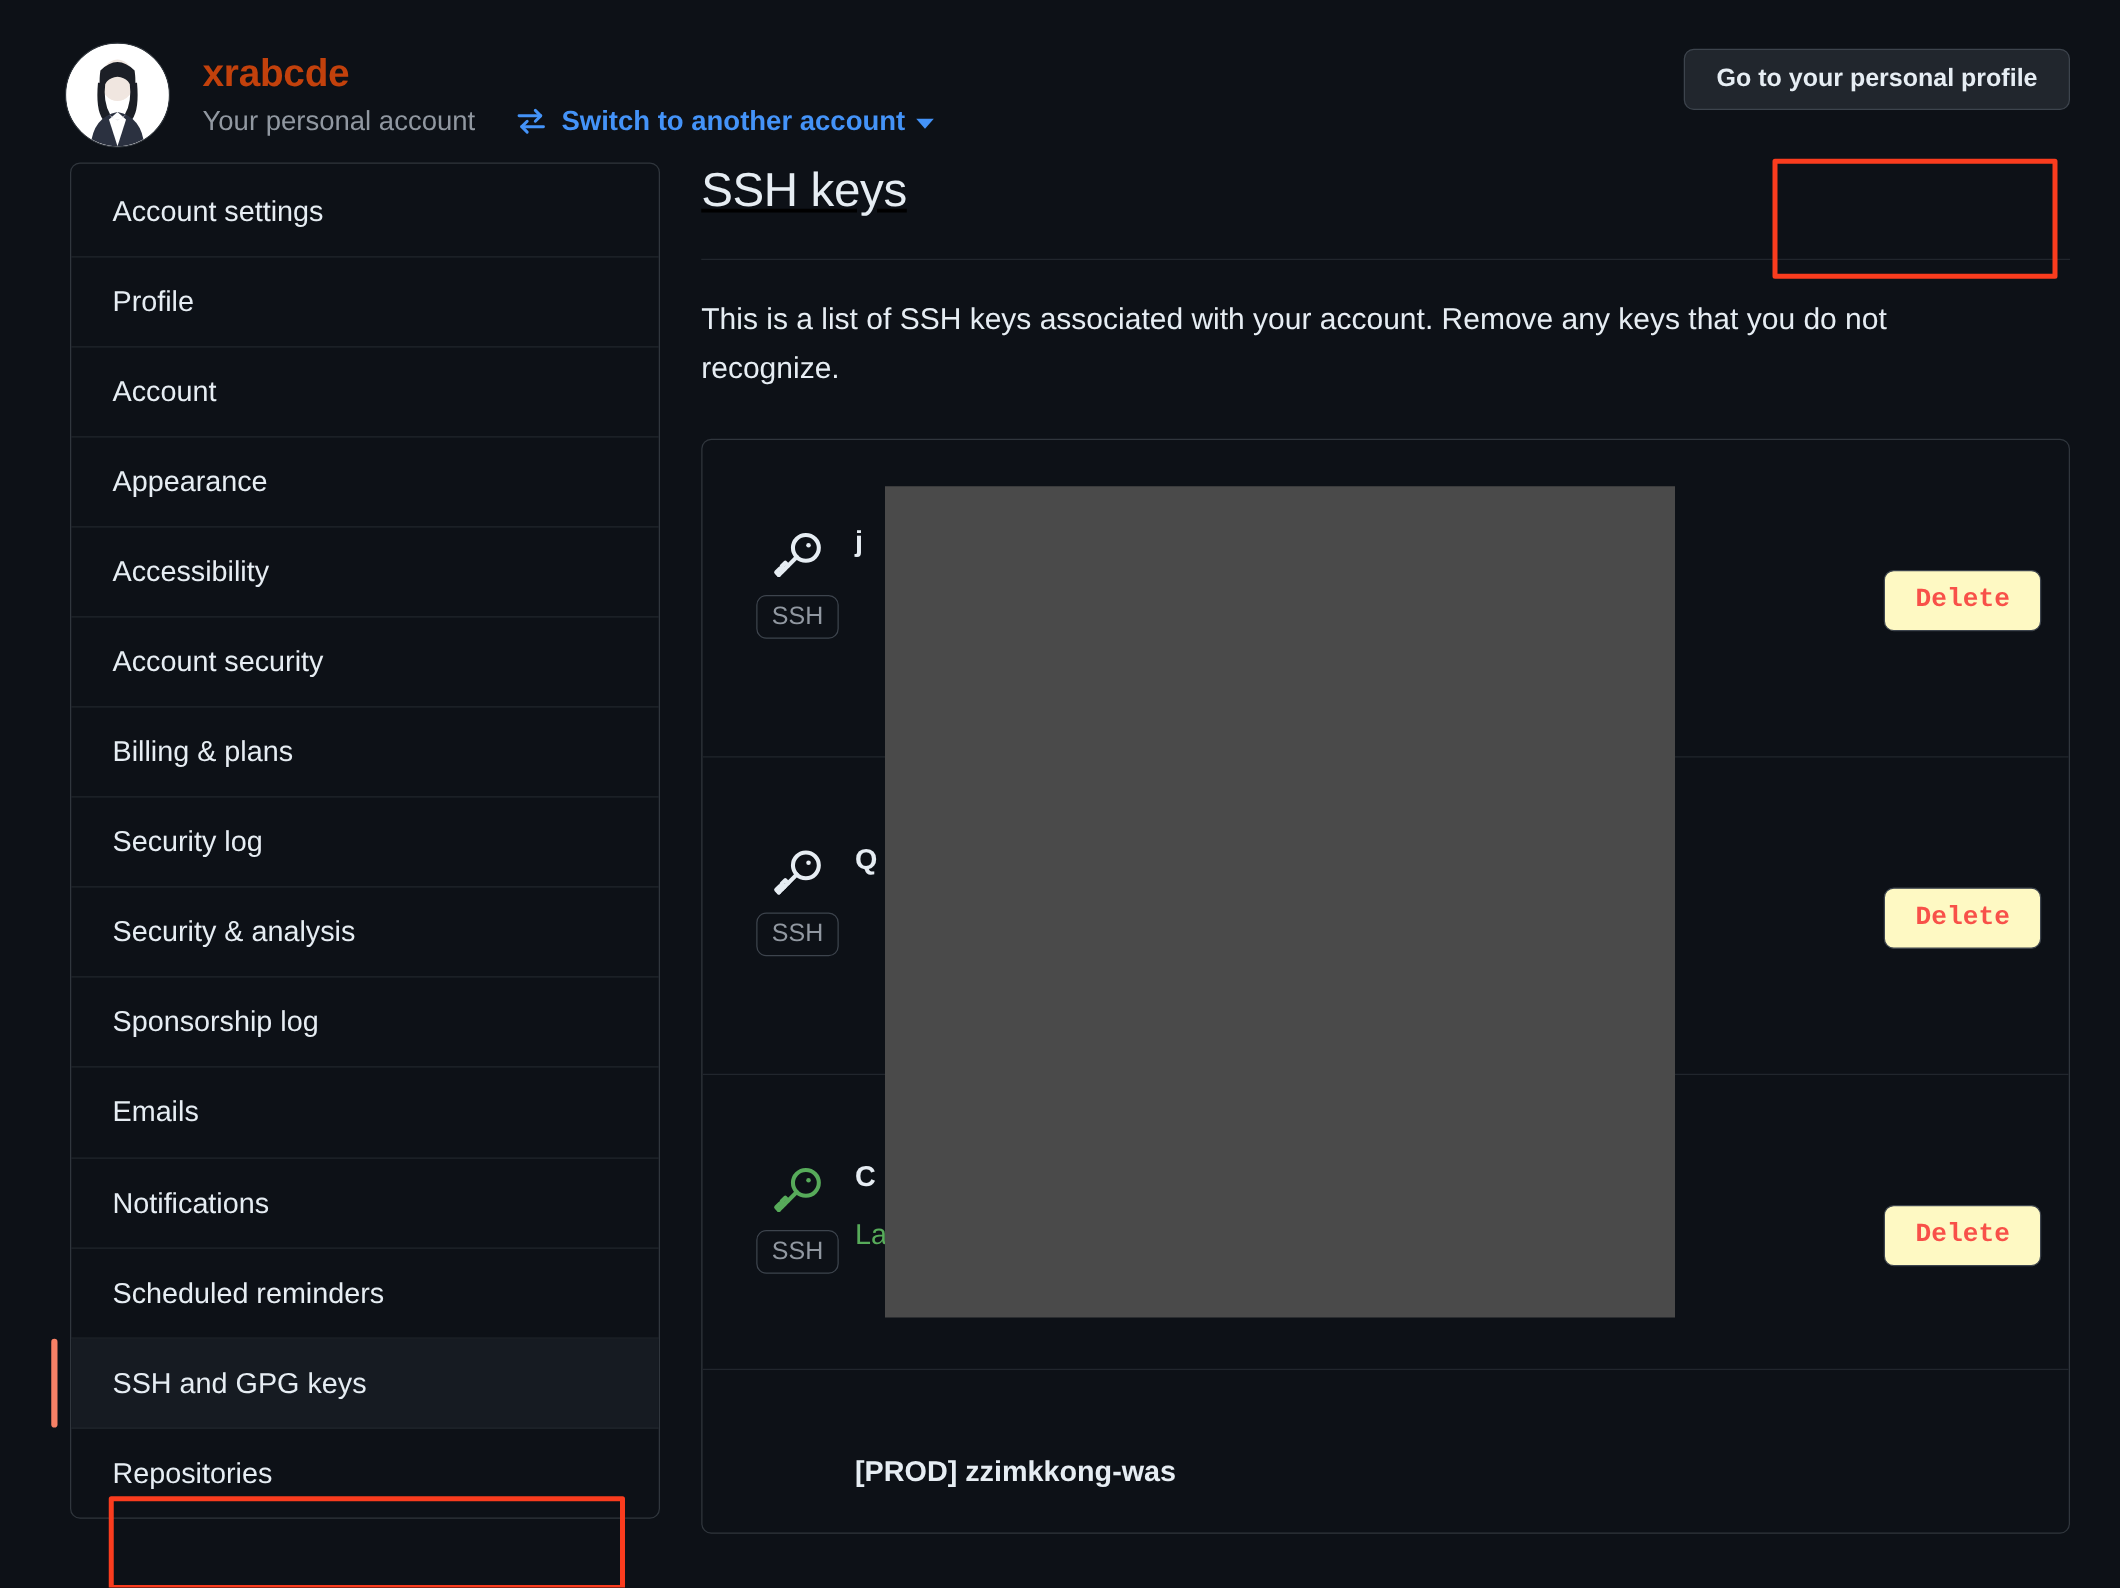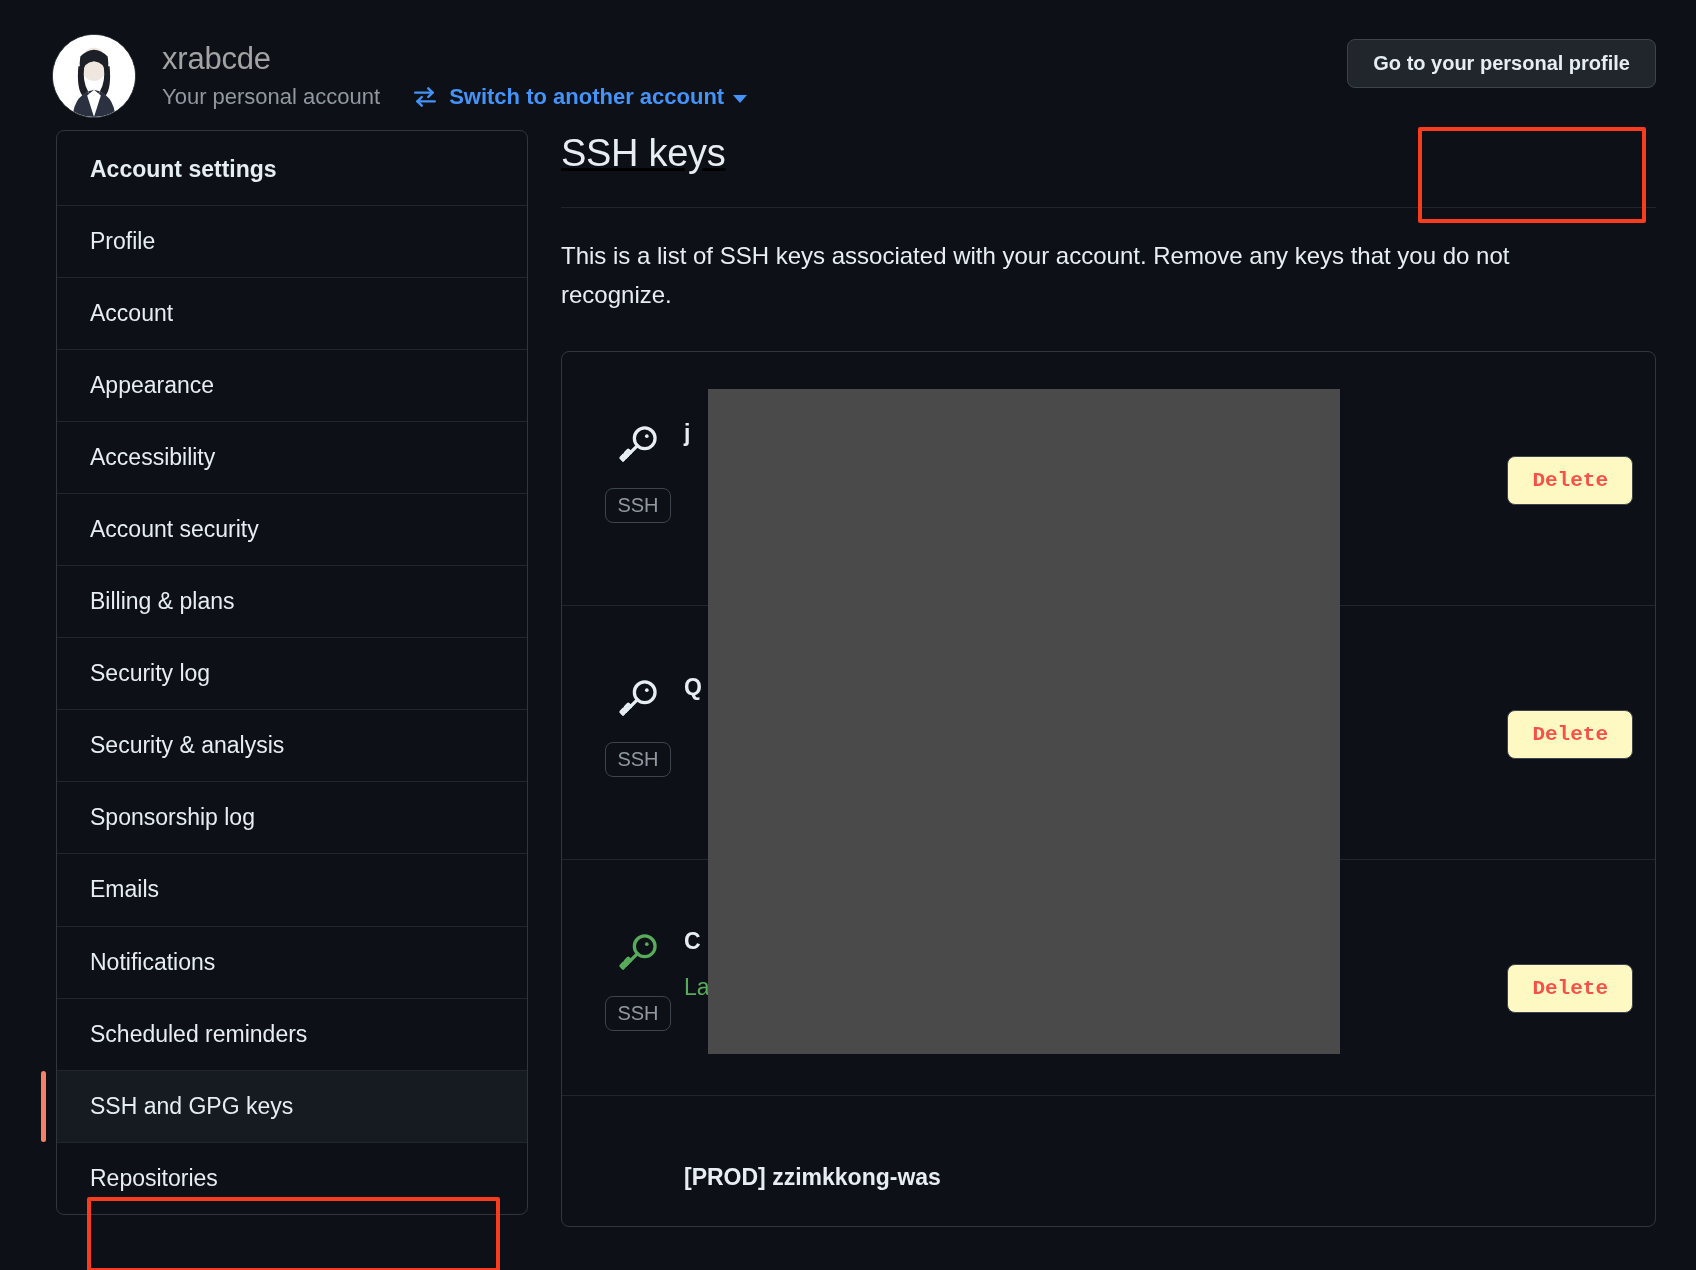--- a/index.html
+++ b/index.html
@@ -33,22 +33,22 @@
   .avatar svg { display: block; width: 100%; height: 100%; }
 
   .header-text {
     margin-left: 26px;
     display: flex;
     flex-direction: column;
     justify-content: center;
   }
   .account-name {
     font-size: 31px;
-    font-weight: normal;
-    color: #a3a3a3;
+    font-weight: bold;
+    color: #c2410c;
     line-height: 1.25;
     letter-spacing: -0.2px;
   }
   .account-sub-row {
     display: flex;
     align-items: center;
     margin-top: 4px;
   }
   .account-sub {
     font-size: 22px;
@@ -123,21 +123,21 @@
     position: relative;
     padding: 20px 0 20px 33px;
     font-size: 23px;
     color: #e6edf3;
     border-bottom: 1px solid #21262d;
     cursor: pointer;
     line-height: 1.35;
     background: transparent;
   }
   .side-item:first-child {
-    font-weight: bold;
+    font-weight: normal;
     padding-top: 23px;
   }
   .side-item.selected {
     background: #161b22;
     font-weight: 400;
   }
   .side-item.selected::before {
     content: "";
     position: absolute;
     left: -16px;
@@ -242,21 +242,21 @@
 
   .key-icon-col {
     flex: 0 0 92px;
     display: flex;
     flex-direction: column;
     align-items: center;
     padding-top: 44px;
   }
   .key-glyph { width: 46px; height: 46px; display: block; }
   .ssh-badge {
-    margin-top: 20px;
+    margin-top: 8px;
     border: 1px solid #3d444d;
     border-radius: 8px;
     color: #9198a1;
     font-size: 20px;
     padding: 4px 11px 5px;
     line-height: 1.2;
     text-align: right;
   }
 
   .key-info {

